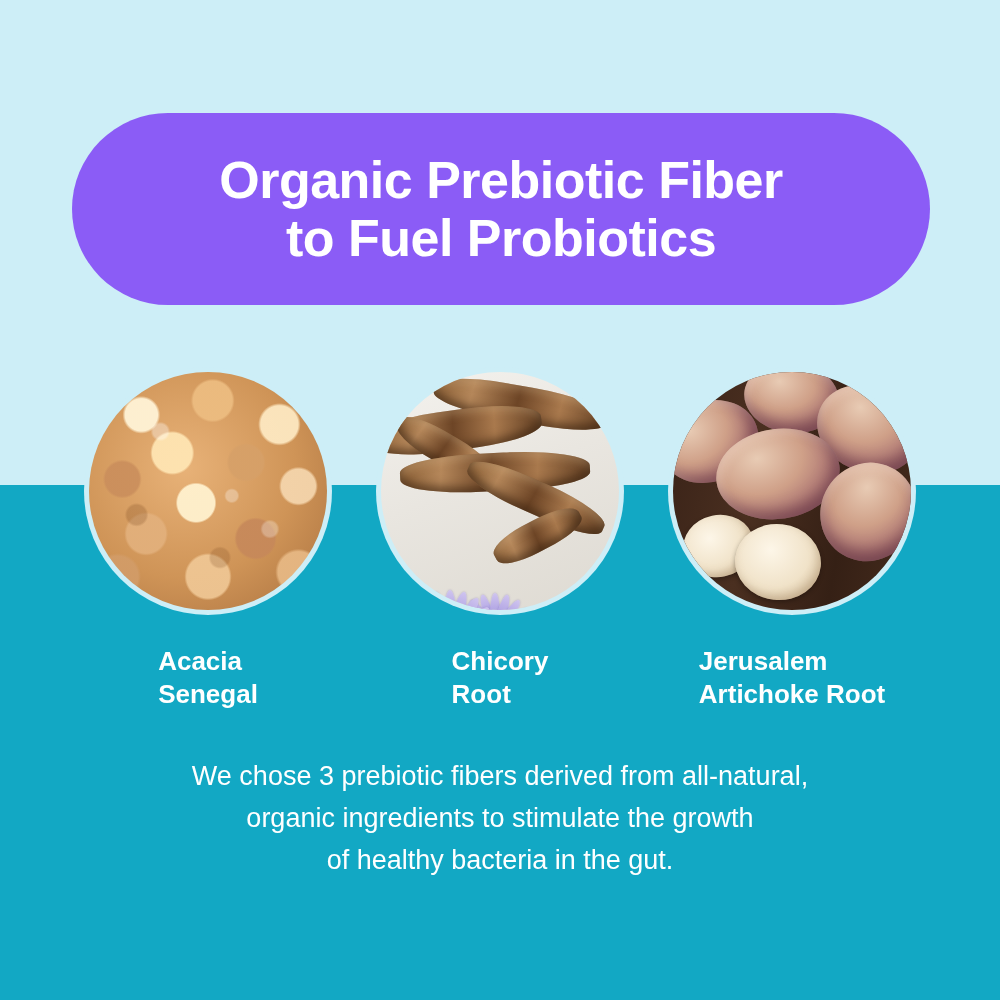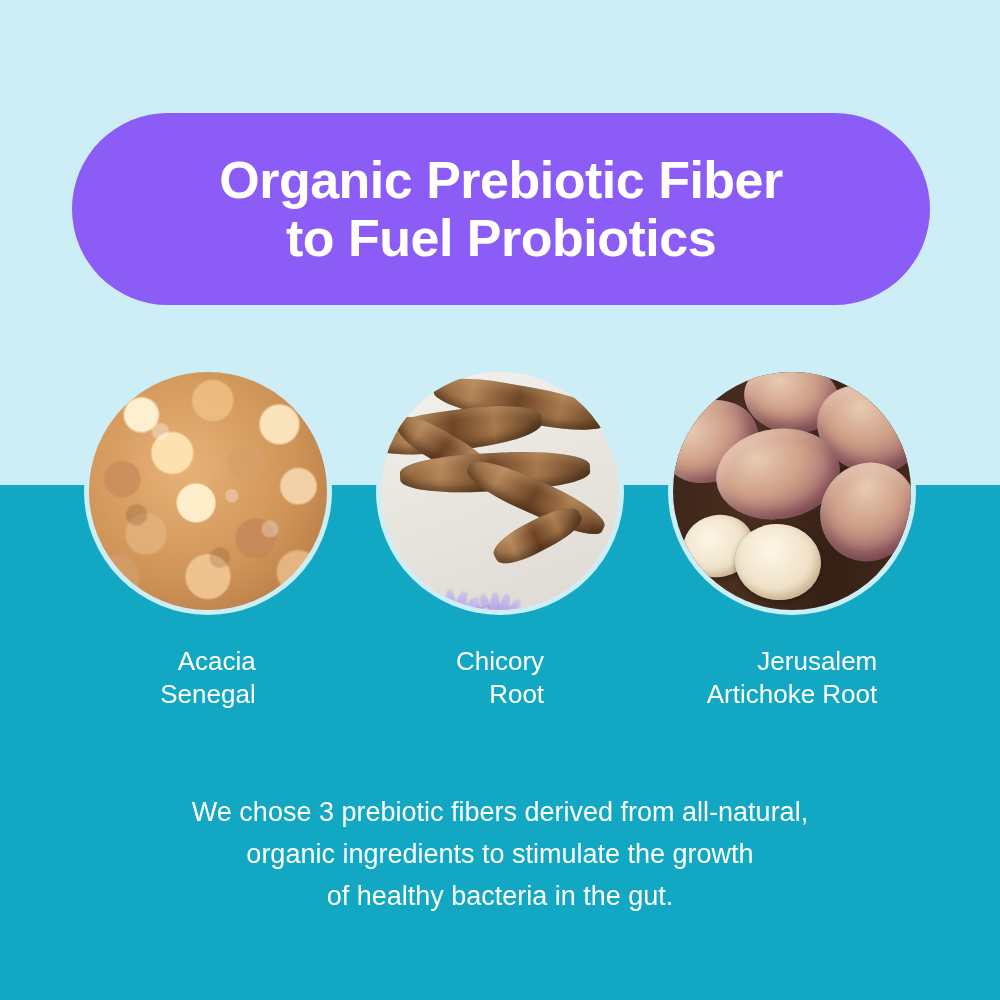--- a/index.html
+++ b/index.html
@@ -169,31 +169,31 @@
   }
   .ph-chicory .petals2{
     left:26%; top:60%; width:46%; height:40%;
   }
 
   
   .ingredient-label{
     margin-top:30px;
     color:#ffffff;
     font-size:26px;
-    font-weight:normal;
+    font-weight:bold;
     line-height:1.28;
-    text-align:right;
+    text-align:left;
     white-space:pre-line;
   }
 
   
   .body-copy{
     position:absolute;
     left:0; right:0;
-    top:792px;
+    top:756px;
     color:#ffffff;
     font-size:27px;
     font-weight:normal;
     line-height:1.55;
     text-align:center;
     white-space:pre-line;
     padding:0 60px;
   }
 </style>
 </head>

